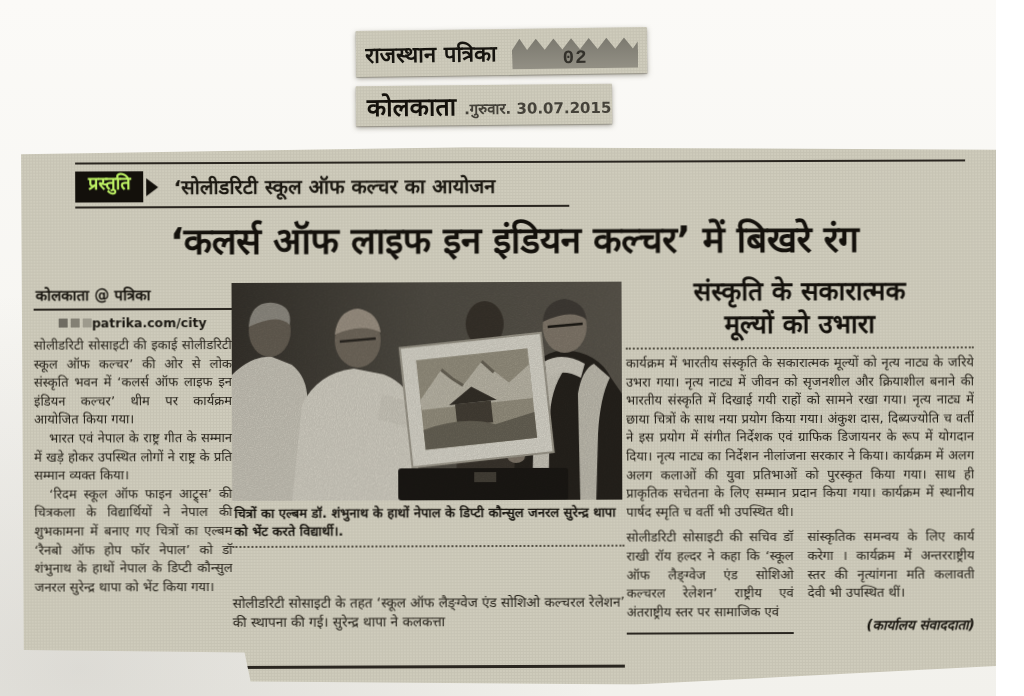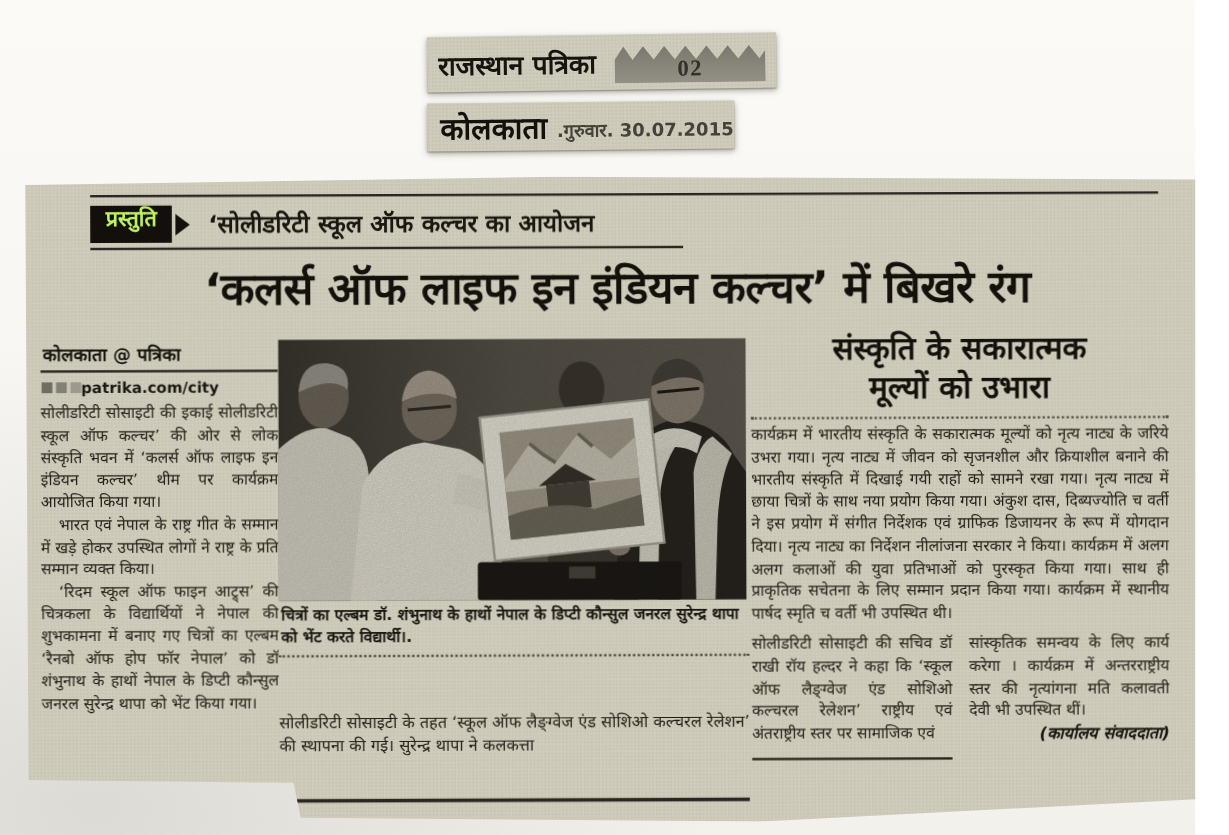--- a/index.html
+++ b/index.html
@@ -25,21 +25,21 @@
   
   #masthead1 { left:356px; top:29px; width:291px; height:46px; transform:rotate(-0.8deg);
     display:flex; align-items:center; padding:0 9px; }
   #masthead1 .paper-name { flex:1; font-size:22px; font-weight:bold; color:#16140f; white-space:nowrap; overflow:hidden; }
   .pagebox {
     width:126px; height:31px; position:relative; margin-top:4px;
     background:linear-gradient(180deg,#7b796f,#939085);
     clip-path:polygon(0 38%,6% 2%,12% 38%,19% 2%,26% 38%,33% 2%,40% 38%,47% 2%,54% 38%,61% 2%,68% 38%,75% 2%,82% 38%,89% 2%,96% 38%,100% 15%,100% 100%,0 100%);
     display:flex; align-items:flex-end; justify-content:center;
   }
-  .pagebox .pageno { font-family:Liberation Serif, serif; font-size:19px; font-weight:bold; color:#33312b; letter-spacing:1px; line-height:22px; }
+  .pagebox .pageno { font-family:Liberation Mono, monospace; font-size:19px; font-weight:bold; color:#33312b; letter-spacing:1px; line-height:22px; }
 
   #masthead2 { left:356px; top:85px; width:256px; height:40px; transform:rotate(-0.6deg);
     display:flex; align-items:center; gap:8px; padding:0 11px; }
   #masthead2 .city { font-size:25px; font-weight:bold; color:#14110c; white-space:nowrap; }
   #masthead2 .dateline { font-size:15px; font-weight:bold; color:#45423a; white-space:nowrap; padding-top:6px; }
 
   
   #article { left:20px; top:146px; width:990px; height:540px; transform:rotate(-0.2deg);
     clip-path:polygon(0.2% 1.2%, 45% 0.2%, 99.8% 1%, 99.9% 96.5%, 62% 99.8%, 23.2% 99%, 22.6% 93.6%, 0.3% 93%);
     filter:drop-shadow(0 3px 4px rgba(85,80,65,0.55));
@@ -53,21 +53,21 @@
   .rule-kicker-bottom { position:absolute; left:56px; top:59px; width:494px; height:2px; background:#2a2620; }
 
   .headline { position:absolute; left:8px; top:64px; width:974px; height:64px;
     font-size:37px; font-weight:bold; color:#14110c; text-align:center; white-space:nowrap;
     overflow:hidden; letter-spacing:-0.5px; line-height:62px; }
 
   
   .leftcol { position:absolute; left:14px; top:136px; width:198px; height:374px;
     border-bottom:3px solid #2a2620; overflow:hidden; }
   .lc-header { font-size:15px; font-weight:bold; color:#17140e; border-bottom:2px solid #2a2620; padding:1px 2px 4px; }
-  .lc-meta { display:flex; justify-content:flex-start; align-items:center; padding:5px 1px 6px; }
+  .lc-meta { display:flex; justify-content:center; align-items:center; padding:5px 1px 6px; }
   .sq-row { display:flex; gap:3px; }
   .sq { width:9px; height:9px; }
   .sq1 { background:#6f6c62; } .sq2 { background:#838074; } .sq3 { background:#9d9a8d; }
   .website { font-size:12.5px; font-weight:bold; color:#1b1812; }
   .lc-p { font-size:13px; line-height:18.6px; text-align:justify; color:#211d15; }
   .lc-p.indent { text-indent:15px; }
 
   
   .photo { position:absolute; left:212px; top:136px; width:390px; height:218px; overflow:hidden; }
   .photo svg { display:block; width:100%; height:100%; }
@@ -78,21 +78,21 @@
   .cc { flex:1; font-size:13.5px; line-height:19px; text-align:justify; color:#211d15;margin-top:39px; }
 
   
   .rightcol { position:absolute; left:606px; top:130px; width:348px; height:404px; overflow:hidden; }
   .rc-heading { font-size:26px; line-height:33px; font-weight:bold; text-align:center; color:#14110c; }
   .rc-dotted { border-top:2px dotted #545044; margin:6px 0 5px; }
   .rc-p { font-size:13px; line-height:18.6px; text-align:justify; color:#211d15; }
   .rc-cols { display:flex; gap:14px; margin-top:7px; }
   .rc-c { flex:1; font-size:13px; line-height:18.6px; text-align:justify; color:#211d15; }
   .rc-c1 { border-bottom:2px solid #2a2620; padding-bottom:10px; }
-  .byline { font-size:13.5px; font-weight:bold; font-style:italic; text-align:right; margin-top:0; color:#17140e; }
+  .byline { font-size:13.5px; font-weight:bold; font-style:italic; text-align:right; margin-top:13px; color:#17140e; }
 </style>
 </head>
 <body>
 
 <div id="scene">
 
   <div id="masthead1" class="clip strip">
     <div class="paper-name">राजस्थान पत्रिका</div>
     <div class="pagebox">
       <div class="pageno">02</div>

